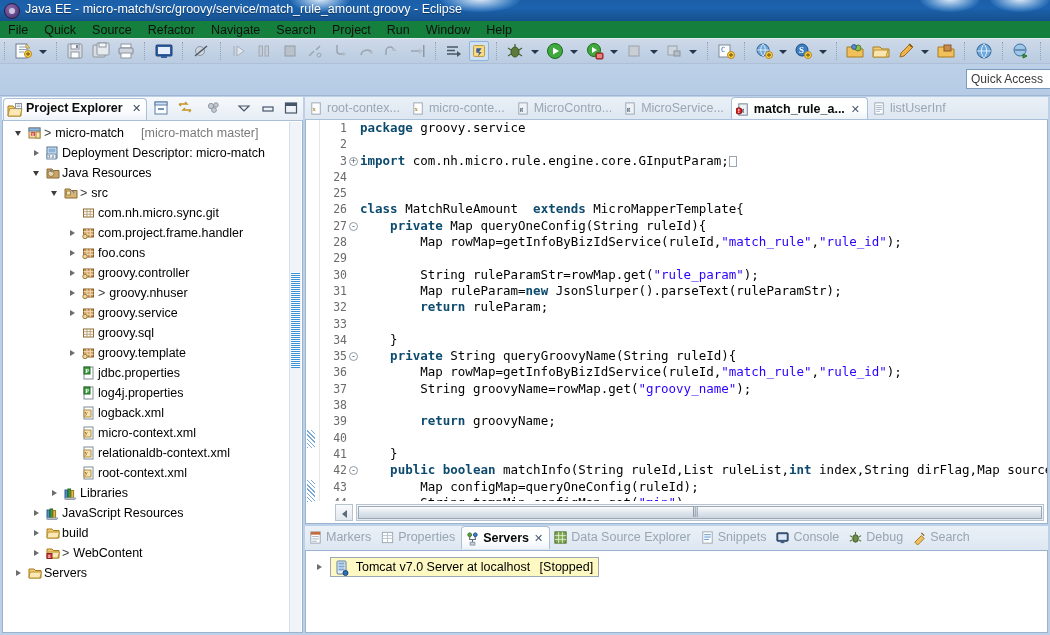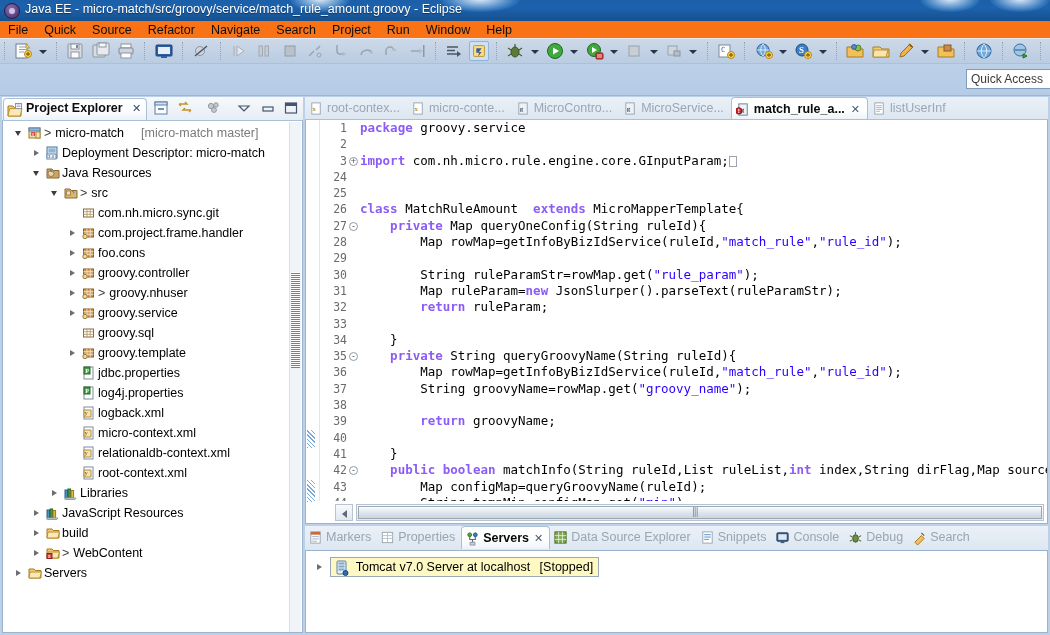--- a/index.html
+++ b/index.html
@@ -39,21 +39,21 @@
   }
   #window-title {
     position: absolute; left: 25px; top: 2px;
     color: #ffffff; font-size: 12.5px; white-space: nowrap;
     text-shadow: 0 1px 1px rgba(0,0,0,0.45);
   }
 
   
   #menubar {
     position: absolute; left: 0; top: 21px; width: 1050px; height: 18px;
-    background: #f97316;
+    background: #15803d;
     border-bottom: 1px solid #e4e9f0;
   }
   #menubar .mi {
     float: left; padding: 1px 8px 2px 8px; font-size: 12.5px; color: #0f0f0f;
     line-height: 16px; cursor: default;
   }
 
   
   #toolbar {
     position: absolute; left: 0; top: 39px; width: 1050px; height: 25px;
@@ -201,21 +201,21 @@
   }
   .fold { display: inline-block; width: 13px; text-align: center; position: relative; }
   .fold span {
     display: inline-block; width: 9px; height: 9px; line-height: 7px;
     border: 1px solid #8f9aa6; border-radius: 50%;
     font-size: 9px; color: #4a5560; background: #fff;
     font-family: "Liberation Sans", sans-serif; text-align: center;
     position: relative; top: -1px;
   }
   .code { display: inline; }
-  .kw  { color: #8b5cf6; font-weight: bold; }
+  .kw  { color: #0c4a6e; font-weight: bold; }
   .str { color: #2a00ff; }
   .plain { color: #000000; }
   .collapsed-box {
     display: inline-block; width: 8px; height: 11px;
     border: 1px solid #9aa5b1; background: #ffffff;
     vertical-align: -2px;
   }
   #hscroll {
     position: absolute; left: 50px; bottom: 2px; width: 688px; height: 17px;
     background: linear-gradient(to bottom, #f6f8fa 0%, #e4e9ef 100%);
@@ -806,21 +806,21 @@
           <div class="cline"><span class="ln">33</span><span class="fold"></span><span class="code"></span></div>
           <div class="cline"><span class="ln">34</span><span class="fold"></span><span class="code"><span class="plain">    }</span></span></div>
           <div class="cline"><span class="ln">35</span><span class="fold"><span>-</span></span><span class="code"><span class="plain">    </span><span class="kw">private</span><span class="plain"> String queryGroovyName(String ruleId){</span></span></div>
           <div class="cline"><span class="ln">36</span><span class="fold"></span><span class="code"><span class="plain">        Map rowMap=getInfoByBizIdService(ruleId,</span><span class="str">"match_rule"</span><span class="plain">,</span><span class="str">"rule_id"</span><span class="plain">);</span></span></div>
           <div class="cline"><span class="ln">37</span><span class="fold"></span><span class="code"><span class="plain">        String groovyName=rowMap.get(</span><span class="str">"groovy_name"</span><span class="plain">);</span></span></div>
           <div class="cline"><span class="ln">38</span><span class="fold"></span><span class="code"></span></div>
           <div class="cline"><span class="ln">39</span><span class="fold"></span><span class="code"><span class="plain">        </span><span class="kw">return</span><span class="plain"> groovyName;</span></span></div>
           <div class="cline"><span class="ln">40</span><span class="fold"></span><span class="code"></span></div>
           <div class="cline"><span class="ln">41</span><span class="fold"></span><span class="code"><span class="plain">    }</span></span></div>
           <div class="cline"><span class="ln">42</span><span class="fold"><span>-</span></span><span class="code"><span class="plain">    </span><span class="kw">public</span><span class="plain"> </span><span class="kw">boolean</span><span class="plain"> matchInfo(String ruleId,List ruleList,</span><span class="kw">int</span><span class="plain"> index,String dirFlag,Map sourceInfo,Lis</span></span></div>
-          <div class="cline"><span class="ln">43</span><span class="fold"></span><span class="code"><span class="plain">        Map configMap=queryGroovyName(ruleId);</span></span></div>
+          <div class="cline"><span class="ln">43</span><span class="fold"></span><span class="code"><span class="plain">        Map configMap=queryOneConfig(ruleId);</span></span></div>
           <div class="cline"><span class="ln">44</span><span class="fold"></span><span class="code"><span class="plain">        String tempMin=configMap.get(</span><span class="str">"min"</span><span class="plain">);</span></span></div>
         </div>
       <div id="hscroll-left"></div>
       <div id="hscroll">
         <div class="thumb"></div>
       </div>
     </div>
   </div>
 
   <div id="bottom">

